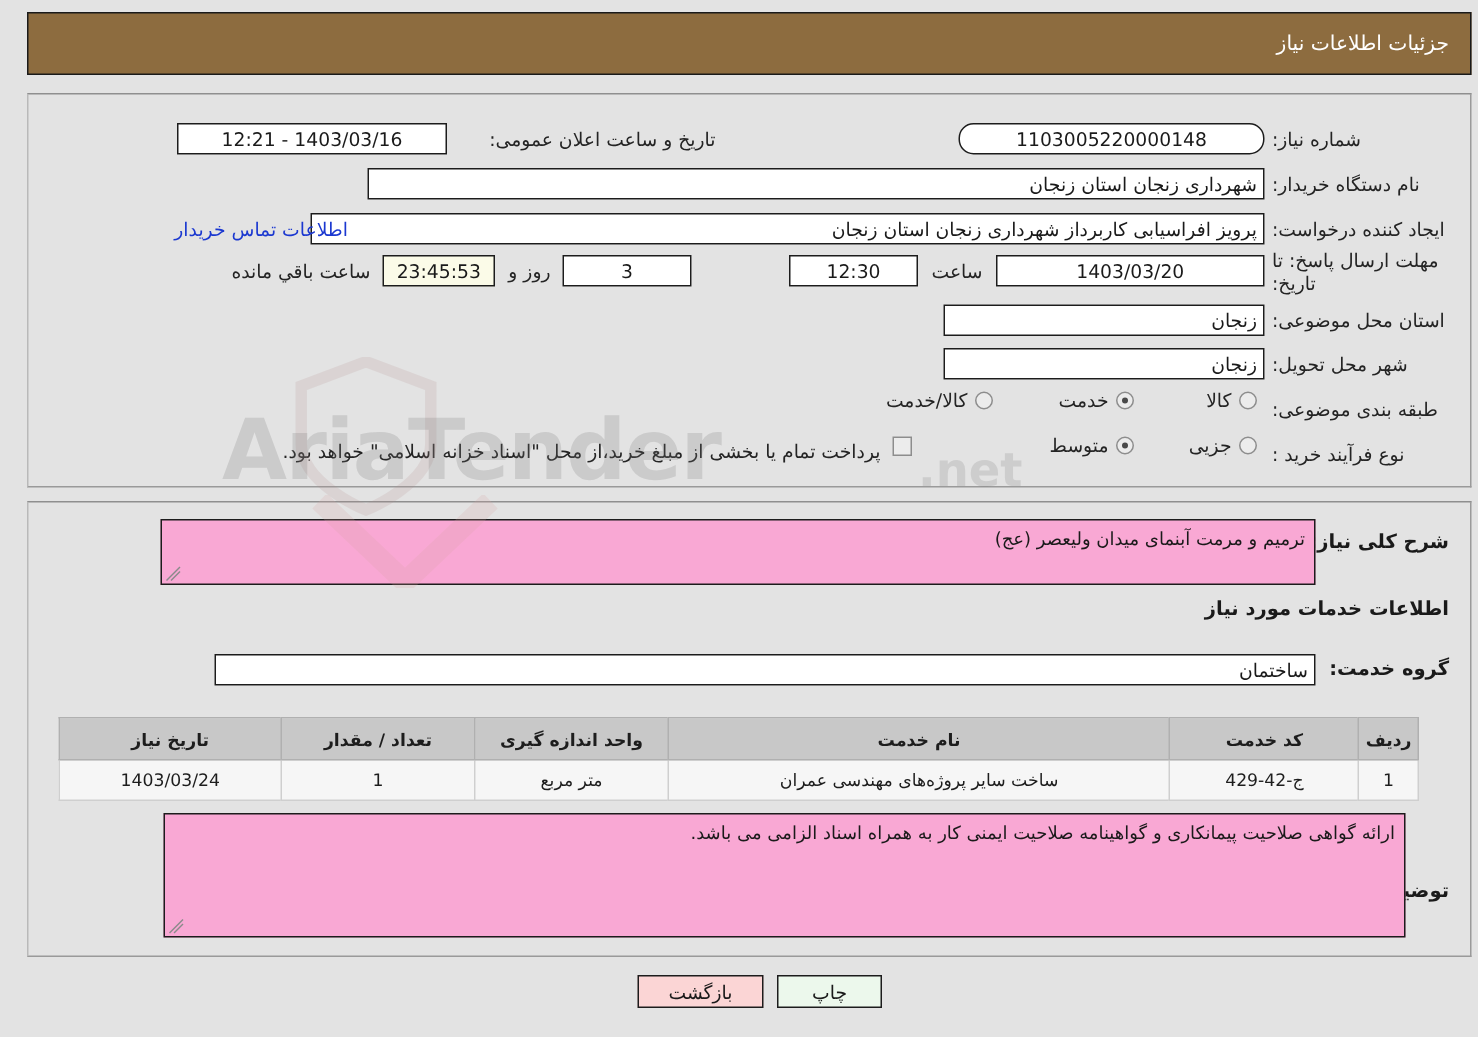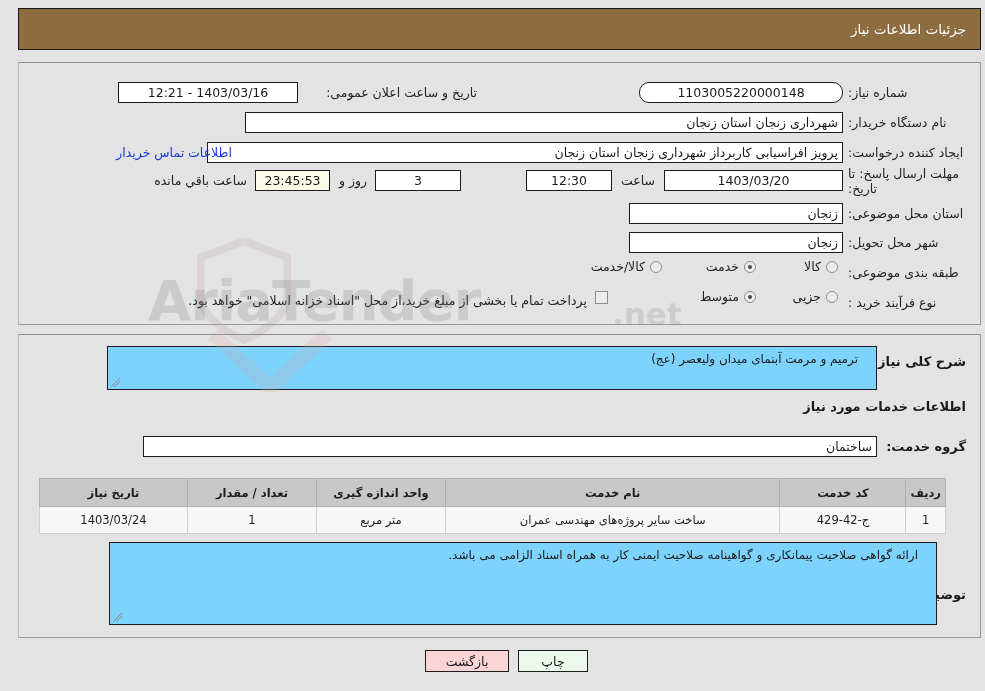--- a/index.html
+++ b/index.html
@@ -163,25 +163,25 @@
   
   .bold-lbl {
     position: absolute;
     font-size: 13px;
     font-weight: bold;
     color: #1a1a1a;
     white-space: nowrap;
   }
   .textarea {
     position: absolute;
-    background: #7dd3fc;
+    background: #f9a8d4;
     border: 1px solid #1c1c1c;
     font-size: 12px;
     color: #1a1a1a;
-    padding: 4px 18px 0 6px;
+    padding: 4px 6px 0 6px;
     overflow: hidden;
     line-height: 17px;
   }
   .resize-grip {
     position: absolute;
     left: 2px; bottom: 1px;
     width: 11px; height: 11px;
     pointer-events: none;
   }
 

